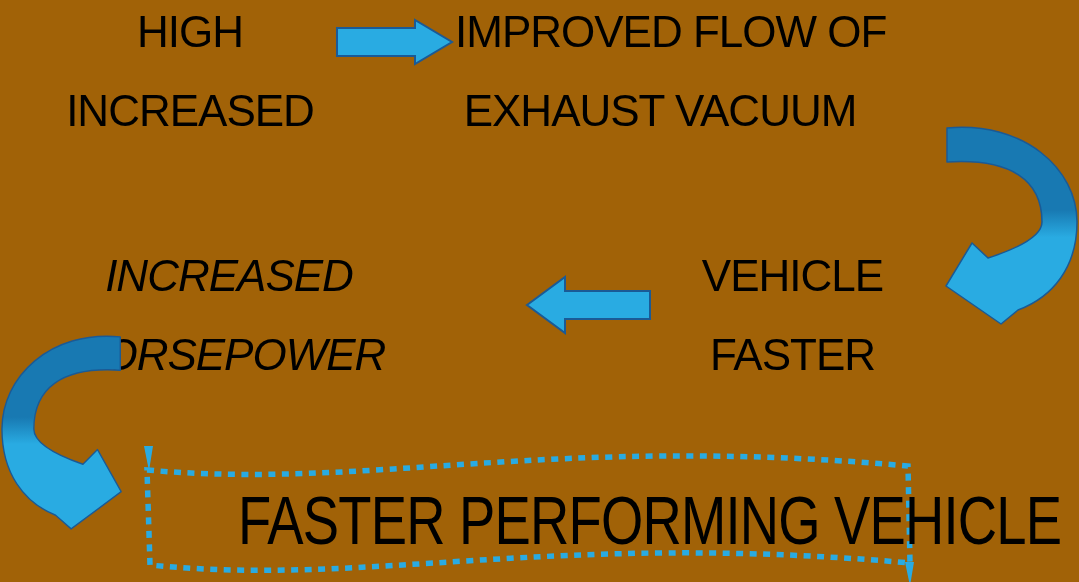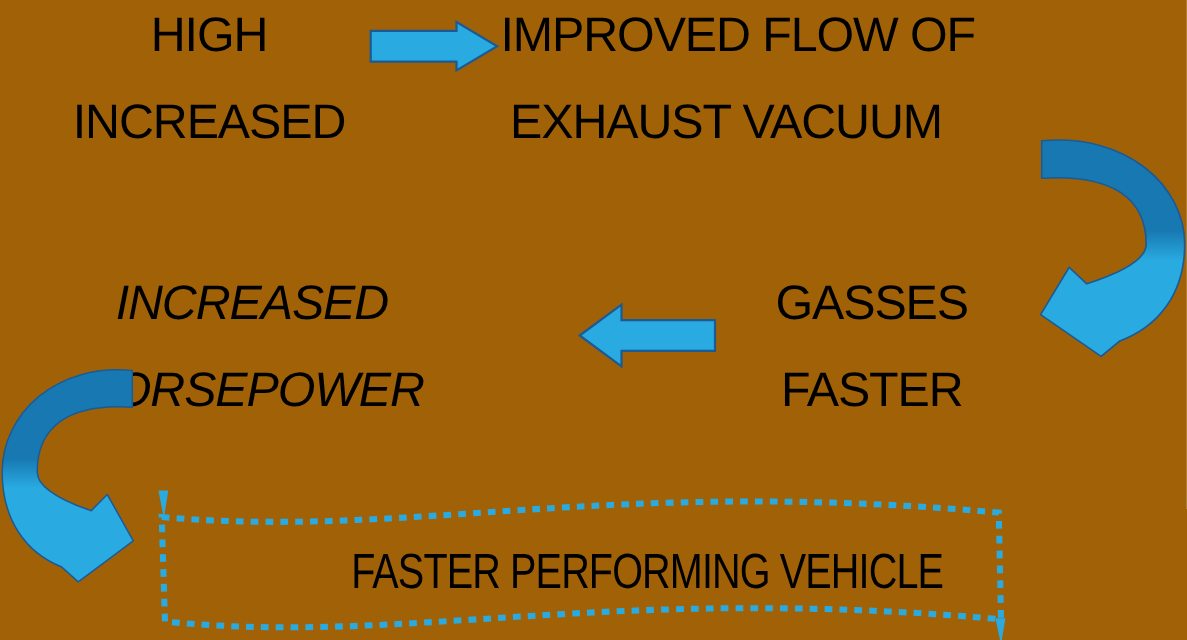--- a/index.html
+++ b/index.html
@@ -11,22 +11,22 @@
   .node{
     position:absolute;text-align:center;font-size:44px;line-height:79px;
     letter-spacing:-1px;white-space:nowrap;color:#000;
   }
   .node .line{display:block;}
   #node-high-velocity{left:40px;top:-8px;width:300px;}
   #node-improved-flow{left:455px;top:-8px;width:410px;}
   #node-increased-horsepower{left:54px;top:236px;width:350px;font-style:italic;}
   #node-better-vacuum{left:615px;top:236px;width:355px;}
   #node-faster-vehicle{
-    left:135px;top:478px;width:790px;position:absolute;text-align:right;
-    font-size:45px;line-height:84px;white-space:nowrap;color:#000;
+    left:135px;top:478px;width:790px;position:absolute;text-align:left;
+    font-size:68px;line-height:84px;white-space:nowrap;color:#000;
   }
   .condensed{display:inline-block;transform:scaleX(0.8);transform-origin:50% 50%;letter-spacing:-1px;}
   .arrow-svg{position:absolute;overflow:visible;}
   #arrow-right-svg{left:335px;top:18px;}
   #arrow-left-svg{left:525px;top:275px;}
   #curve-right-svg{left:944px;top:121px;}
   #curve-left-svg{left:0px;top:330px;}
   #wave-banner-svg{left:130px;top:438px;}
 </style>
 </head>
@@ -55,21 +55,21 @@
         <stop offset="0" stop-color="#1879B2"></stop>
         <stop offset="0.42" stop-color="#1879B2"></stop>
         <stop offset="0.56" stop-color="#29ABE2"></stop>
         <stop offset="1" stop-color="#29ABE2"></stop>
       </linearGradient>
     </defs>
     <path d="M 3,7 C 80,0 133,48 133,101 C 133,146 109,176 74,189 L 57,203 L 2,165 L 28,122 L 44,137 C 72,128 98,116 98,101 C 98,60 68,37 3,41 Z" fill="url(#curveGrad)" stroke-width="1.5" stroke-linejoin="round" stroke="#1A5A96"></path>
   </svg>
 
   <div class="node" id="node-better-vacuum">
-    <span class="line">GASSES</span>
+    <span class="line">VEHICLE</span>
     <span class="line">FASTER</span>
   </div>
 
   <svg id="arrow-left-svg" class="arrow-svg" width="128" height="60" viewBox="0 0 128 60">
     <polygon points="2,30 40,2 40,16 125,16 125,44 40,44 40,58" stroke-width="2" stroke-linejoin="miter" fill="#29ABE2"></polygon>
     <polygon points="2,30 40,2 40,16 125,16 125,44 40,44 40,58" fill="none" stroke-width="2" stroke="#1A5A96"></polygon>
   </svg>
 
   <div class="node" id="node-increased-horsepower">
     <span class="line">INCREASED</span>

